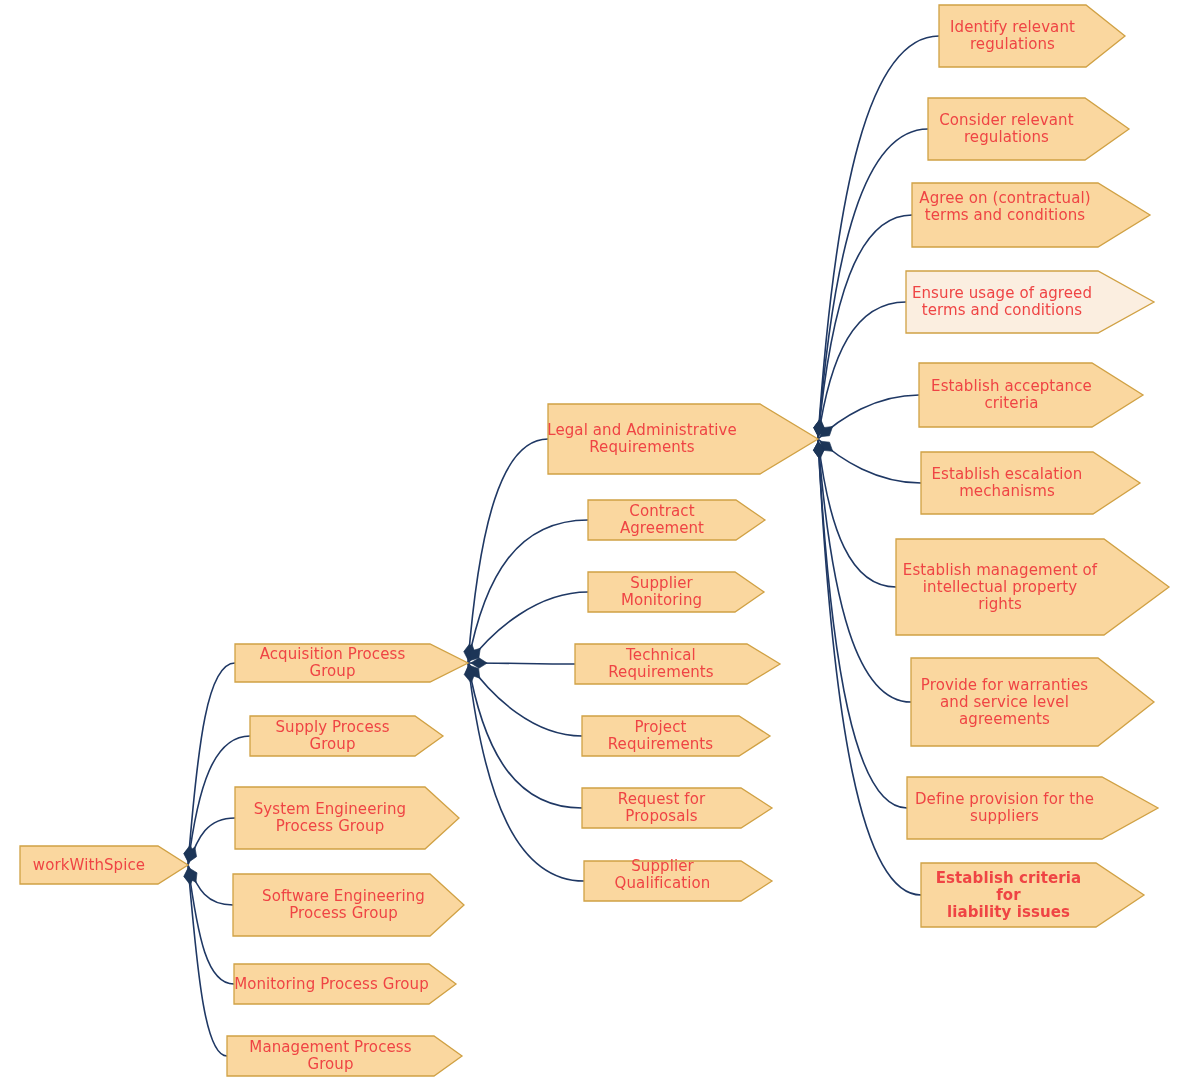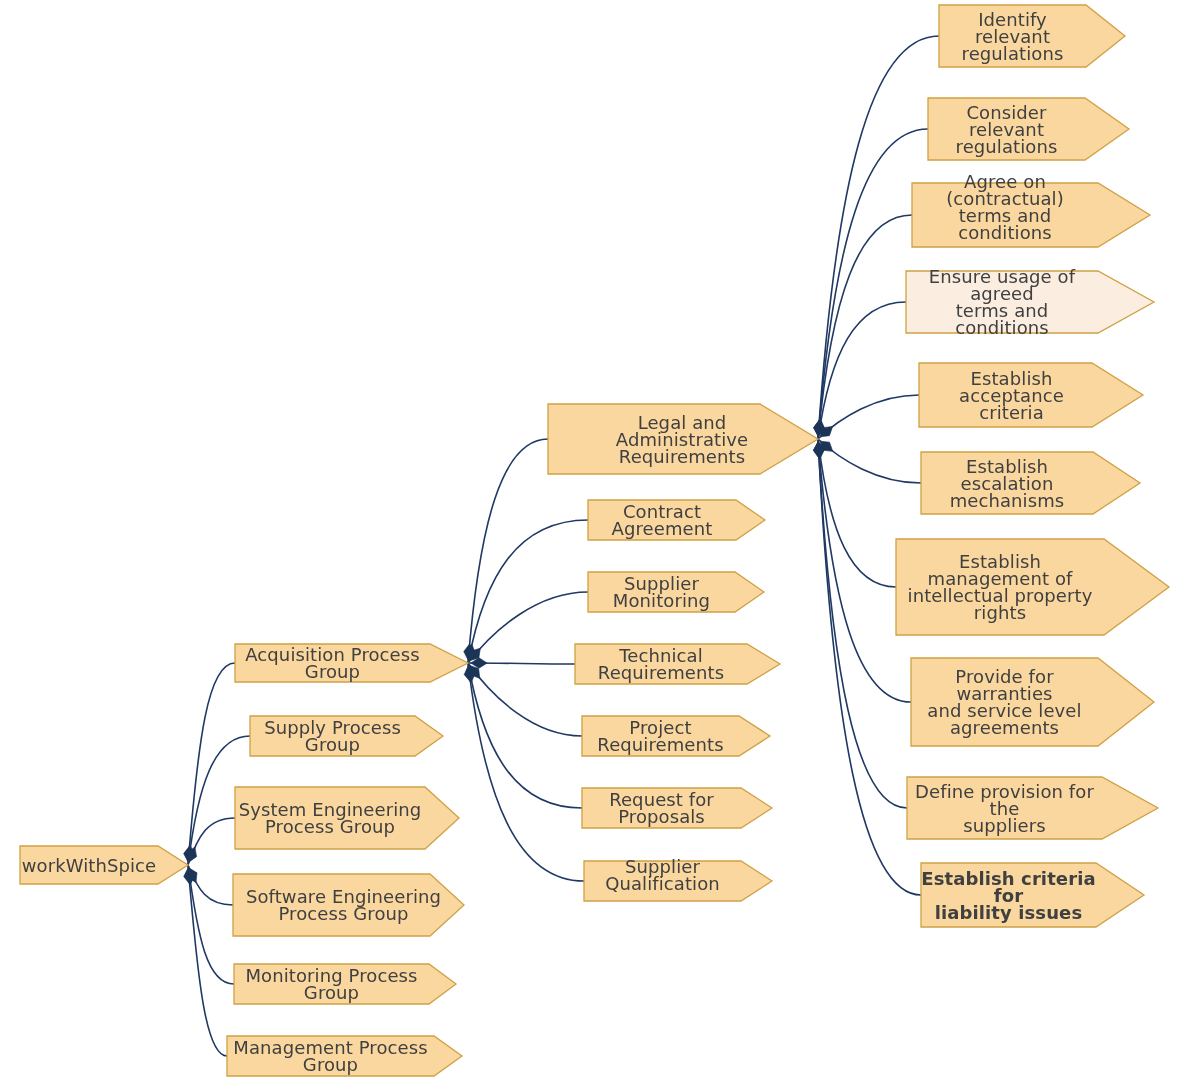--- a/index.html
+++ b/index.html
@@ -41,22 +41,22 @@
     stroke: #d0a144;
     stroke-width: 1.3;
   }
   .node-label {
     position: absolute;
     box-sizing: border-box;
     display: flex;
     align-items: center;
     justify-content: center;
     text-align: center;
-    color: #404040;
-    font-size: 18px;
+    color: #ef4444;
+    font-size: 15px;
     line-height: 17px;
     letter-spacing: 0.1px;
     white-space: pre-line;
     pointer-events: none;
   }
 </style>
 </head>
 <body>
 
 <div id="canvas">
@@ -137,21 +137,21 @@
   <div id="label-layer">
       <div class="node-label" style="left: 20px; top: 846px; width: 138px; height: 38px;">workWithSpice</div>
       <div class="node-label" style="left: 235px; top: 644px; width: 195px; height: 38px;">Acquisition Process Group</div>
       <div class="node-label" style="left: 250px; top: 716px; width: 165px; height: 40px;">Supply Process Group</div>
       <div class="node-label" style="left: 235px; top: 787px; width: 190px; height: 62px;">System Engineering
 Process Group</div>
       <div class="node-label" style="left: 233px; top: 874px; width: 197px; height: 62px; margin-left: 12px;">Software Engineering
 Process Group</div>
       <div class="node-label" style="left: 234px; top: 964px; width: 195px; height: 40px;">Monitoring Process Group</div>
       <div class="node-label" style="left: 227px; top: 1036px; width: 207px; height: 40px;">Management Process Group</div>
-      <div class="node-label" style="left: 576px; top: 404px; width: 212px; height: 70px;">Legal and Administrative
+      <div class="node-label" style="left: 536px; top: 404px; width: 212px; height: 70px;">Legal and Administrative
 Requirements</div>
       <div class="node-label" style="left: 588px; top: 500px; width: 148px; height: 40px;">Contract Agreement</div>
       <div class="node-label" style="left: 588px; top: 572px; width: 147px; height: 40px;">Supplier Monitoring</div>
       <div class="node-label" style="left: 575px; top: 644px; width: 172px; height: 40px;">Technical Requirements</div>
       <div class="node-label" style="left: 582px; top: 716px; width: 157px; height: 40px;">Project Requirements</div>
       <div class="node-label" style="left: 582px; top: 788px; width: 159px; height: 40px;">Request for Proposals</div>
       <div class="node-label" style="left: 584px; top: 861px; width: 157px; height: 28px;">Supplier Qualification</div>
       <div class="node-label" style="left: 939px; top: 5px; width: 147px; height: 62px;">Identify relevant
 regulations</div>
       <div class="node-label" style="left: 928px; top: 98px; width: 157px; height: 62px;">Consider relevant

